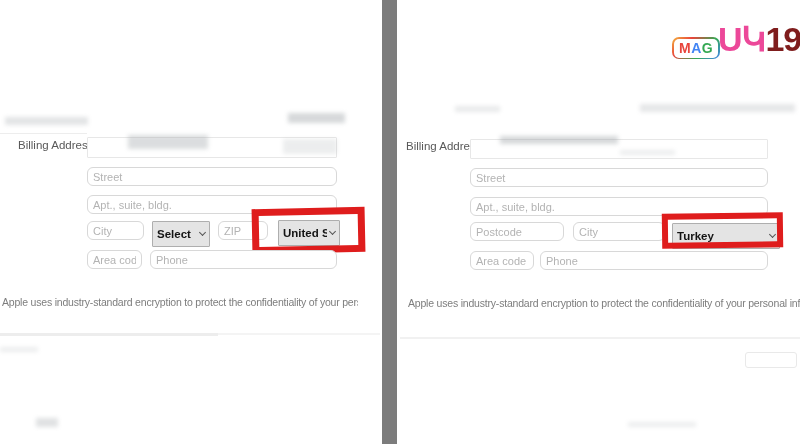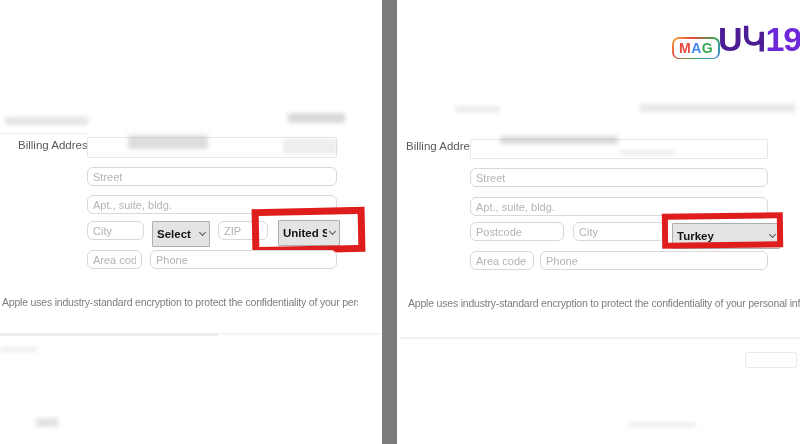--- a/index.html
+++ b/index.html
@@ -20,21 +20,21 @@
   .mag-inner {
     background:#fff; border-radius:5px; padding:1px 5px 2px 5px;
     font-size:14px; font-weight:bold; letter-spacing:.5px; line-height:16px;
   }
   .mag-m { color:#e8453c; } .mag-a { color:#4285f4; } .mag-g { color:#34a853; }
   .wordmark {
     position:absolute; left:48px; top:-4px;
     font-size:34px; font-weight:bold; letter-spacing:-1px; line-height:38px;
     white-space:nowrap;
   }
-  .wm-gray { color:#4c1d95; } .wm-orange { color:#6d28d9; }
+  .wm-gray { color:#ec4899; } .wm-orange { color:#7f1d1d; }
 
   
   .form-label { position:absolute; font-size:11.5px; color:#595959; white-space:nowrap; }
   .inp {
     position:absolute; border:1px solid #d8d8d8; background:#fff;
     font-family:"Liberation Sans", sans-serif; font-size:11px; color:#333;
     padding:0 5px; outline:none; border-radius:6px;
   }
   .inp::placeholder { color:#b3b3b3; opacity:1; }
   .ghost-inp { position:absolute; border:1px solid #e7e7e7; background:#fff; border-radius:1px; }

